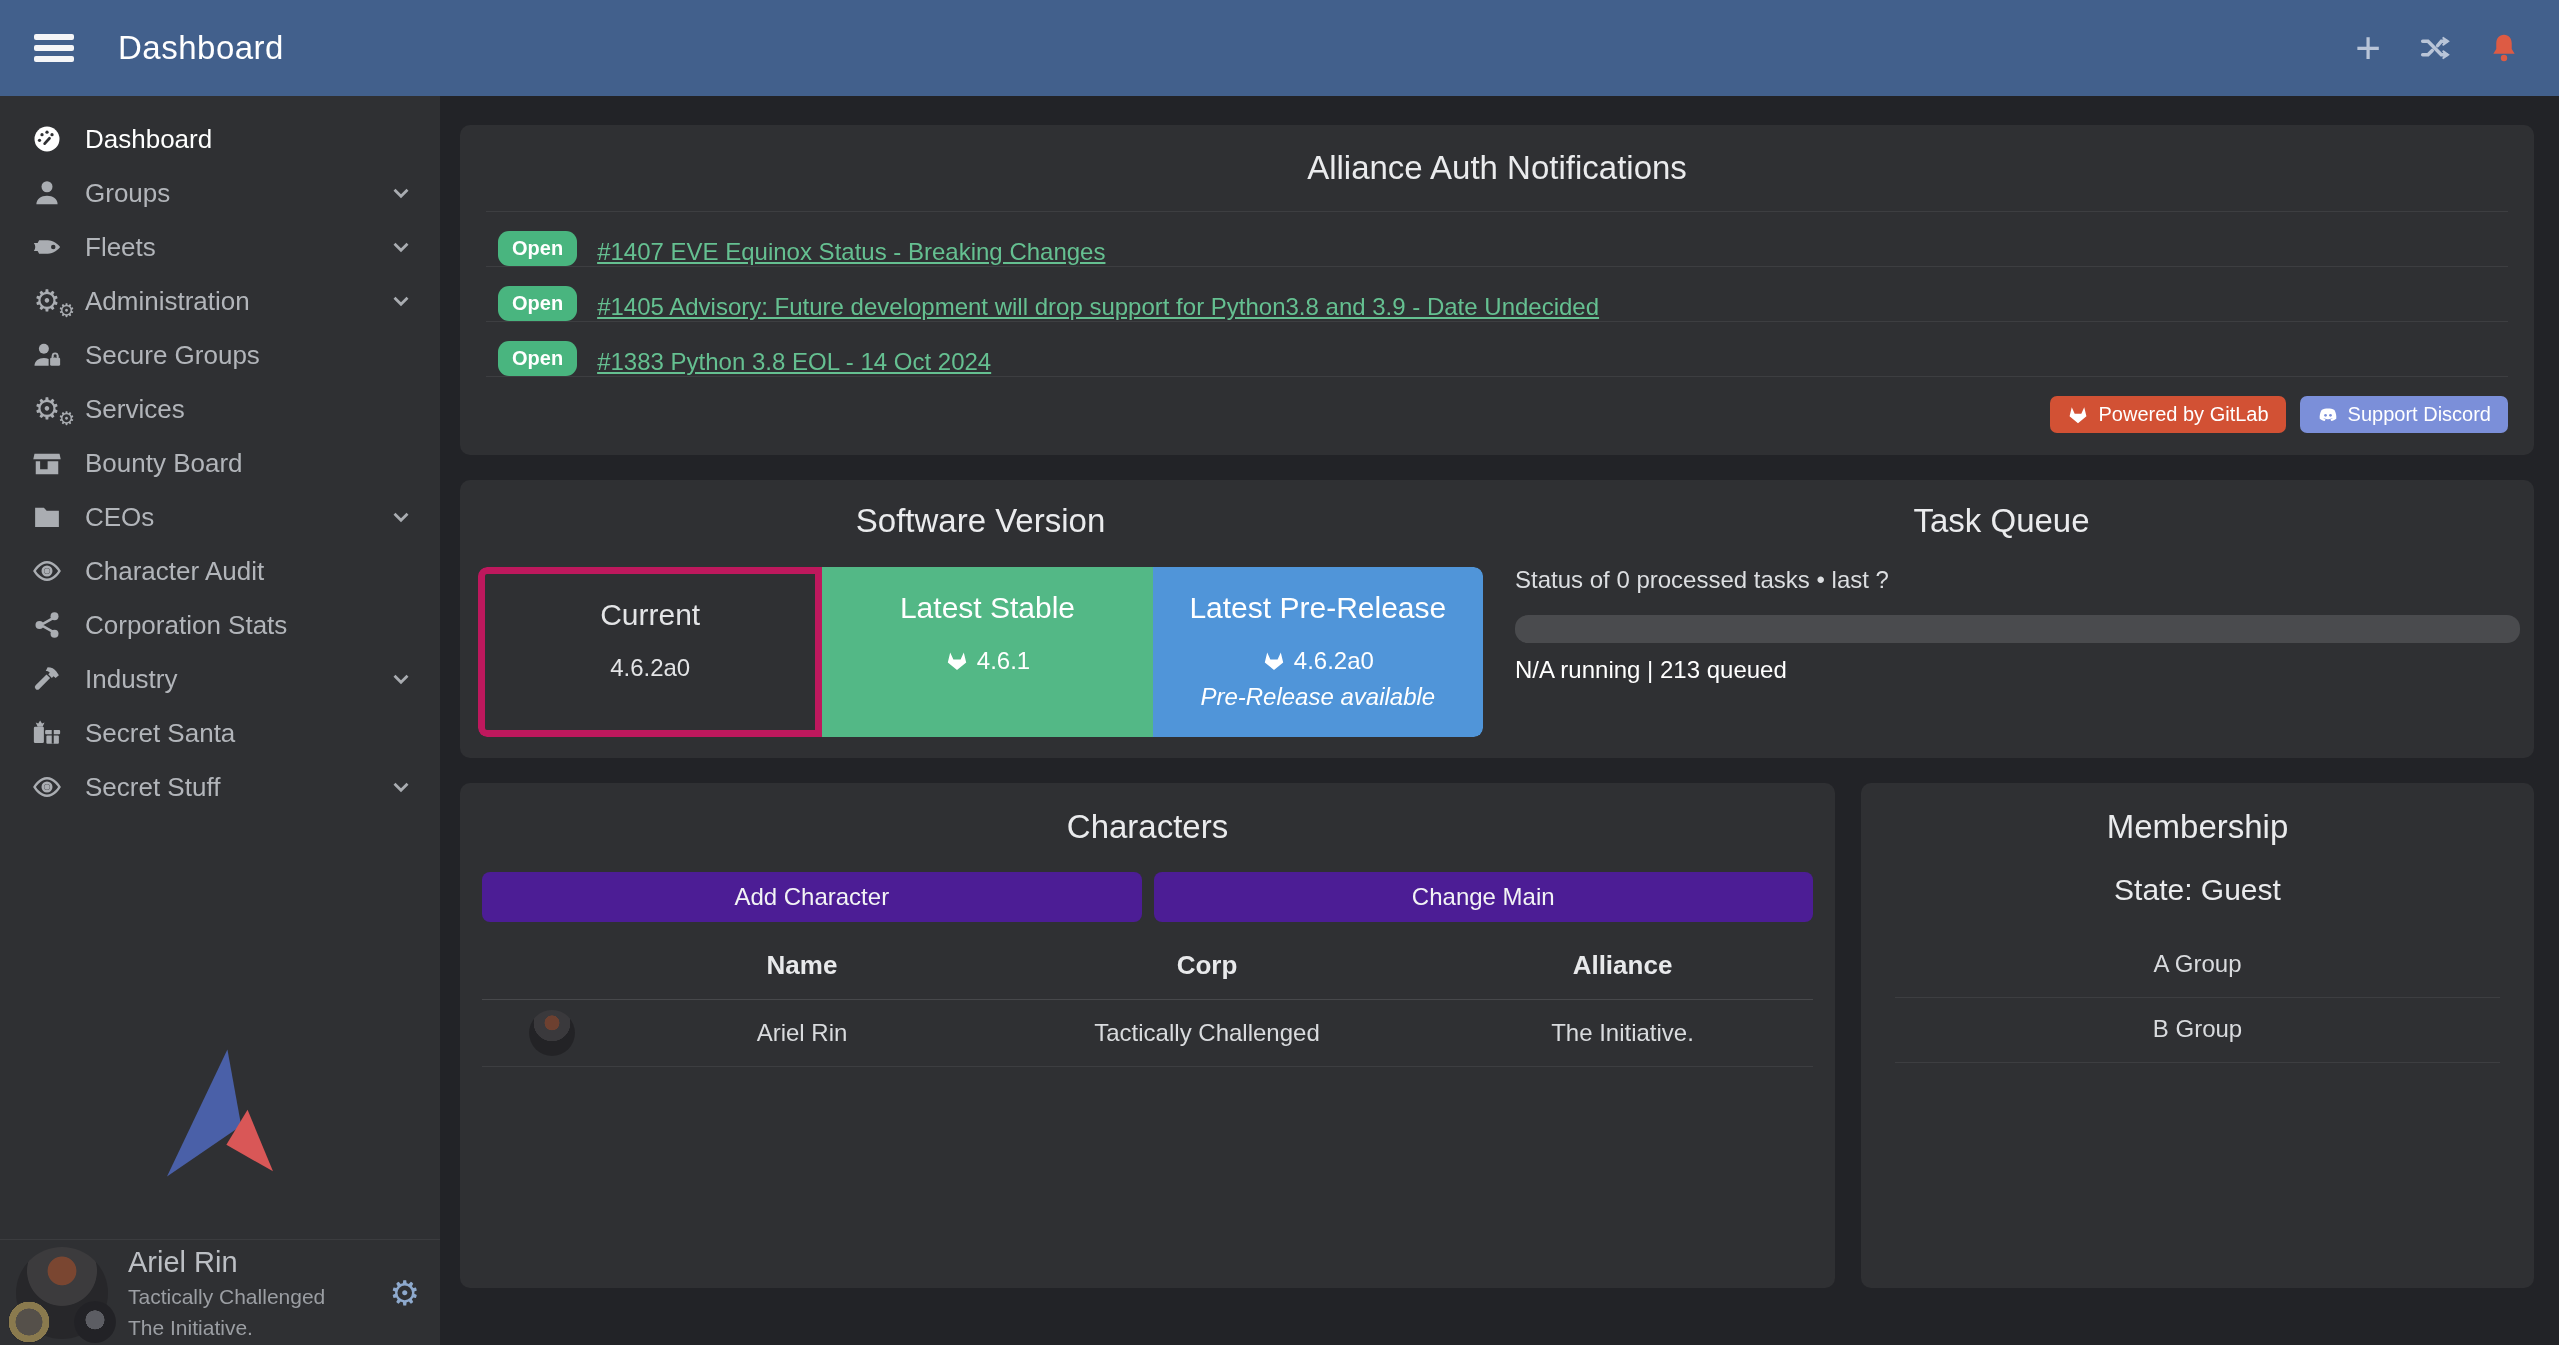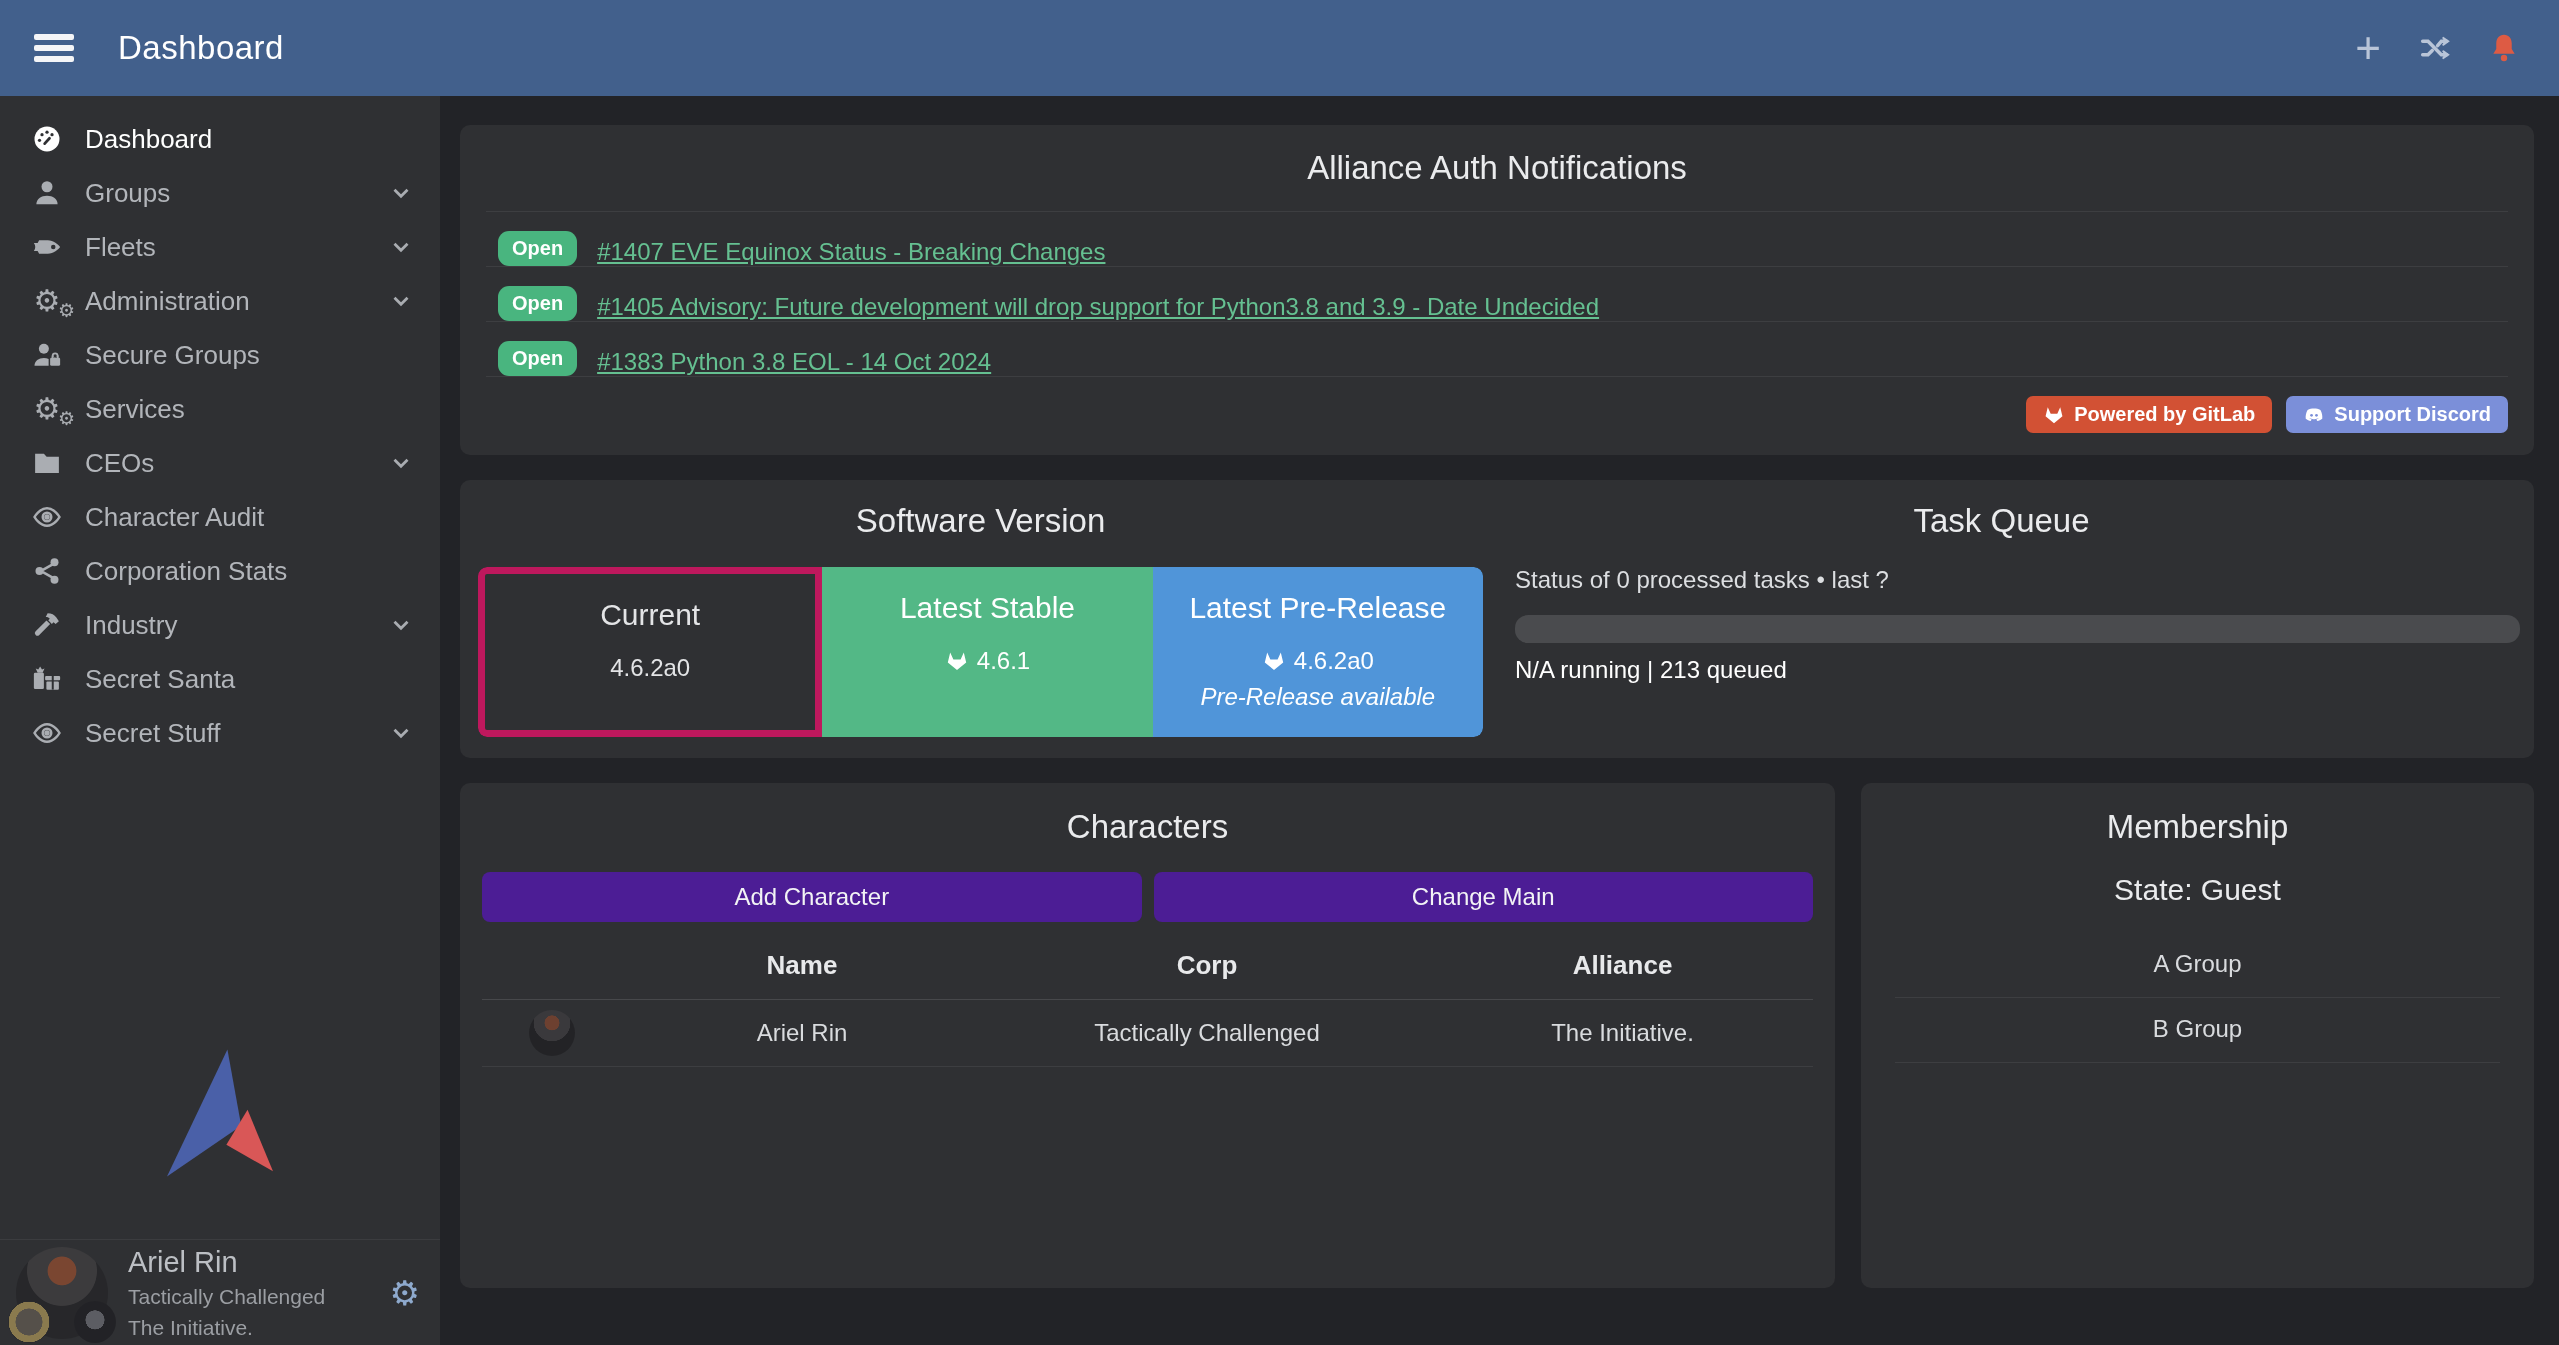--- a/index.html
+++ b/index.html
@@ -73,21 +73,21 @@
   .panel.notif { height:330px; padding:24px 26px 0; margin-bottom:25px; position:relative; }
   .notif-list { margin-top:24px; border-top:1px solid #3d3e41; }
   .notif-row { height:55px; display:flex; align-items:flex-end; gap:20px; padding:0 12px; border-bottom:1px solid #3d3e41; }
   .badge-open {
     background:#49b57f; color:#ffffff; font-size:20px; font-weight:bold;
     padding:6px 14px; border-radius:11px; flex:none;
   }
   .notif-link { color:#65c091; font-size:24px; text-decoration:underline; cursor:pointer; }
   .notif-badges { position:absolute; right:26px; bottom:22px; display:flex; gap:14px; }
   .shield {
-    display:inline-flex; align-items:center; gap:9px; color:#fff; font-weight:bold;
+    display:inline-flex; align-items:center; gap:9px; color:#fff; font-weight:normal;
     font-size:20px; padding:7px 17px; border-radius:7px; cursor:pointer;justify-content:space-between;
   }
   .shield svg { width:22px; height:22px; }
   .shield.gitlab { background:#d25134; }
   .shield.discord { background:#7b8fd9; }
 
   
   .panel.verq { height:278px; margin-bottom:25px; display:flex; padding:22px 26px 0 18px; }
   .verq-col { flex:1; }
   .ver-table { display:flex; margin-top:27px; height:170px; width:1005px; border-radius:9px; overflow:hidden; }
@@ -223,20 +223,29 @@
             <rect x="15.8" y="12" width="1.4" height="3" rx=".7"></rect>
             <rect x="19.8" y="12" width="1.4" height="3" rx=".7"></rect>
             <path d="M15.8 12.6a2.7 2.7 0 0 1 5.4 0v1h-1.4v-1a1.3 1.3 0 0 0-2.6 0v1h-1.4z"></path>
           </svg>
         </span>
       <span class="s-label">Secure Groups</span>
     </div>
     <div class="side-item">
       <span class="s-icon gear2">⚙<span class="g-sm">⚙</span></span>
       <span class="s-label">Services</span>
+    </div>
+    <div class="side-item">
+      <span class="s-icon">
+        <svg viewBox="0 0 24 24" fill="currentColor">
+            <path d="M2 4.5h20l1 4.5H1z"></path>
+            <path d="M3 10.5h3.5V17h6v-6.5H21V21H3z"></path>
+          </svg>
+        </span>
+      <span class="s-label">Bounty Board</span>
     </div>
     <div class="side-item">
       <span class="s-icon">
         <svg viewBox="0 0 24 24" fill="currentColor">
             <path d="M2.5 4.5h7l2.2 2.5h9.8v13H2.5z"></path>
           </svg>
         </span>
       <span class="s-label">CEOs</span>
       <span class="chev">
           <svg viewBox="0 0 24 24" fill="none" stroke="currentColor" stroke-width="2.6">

